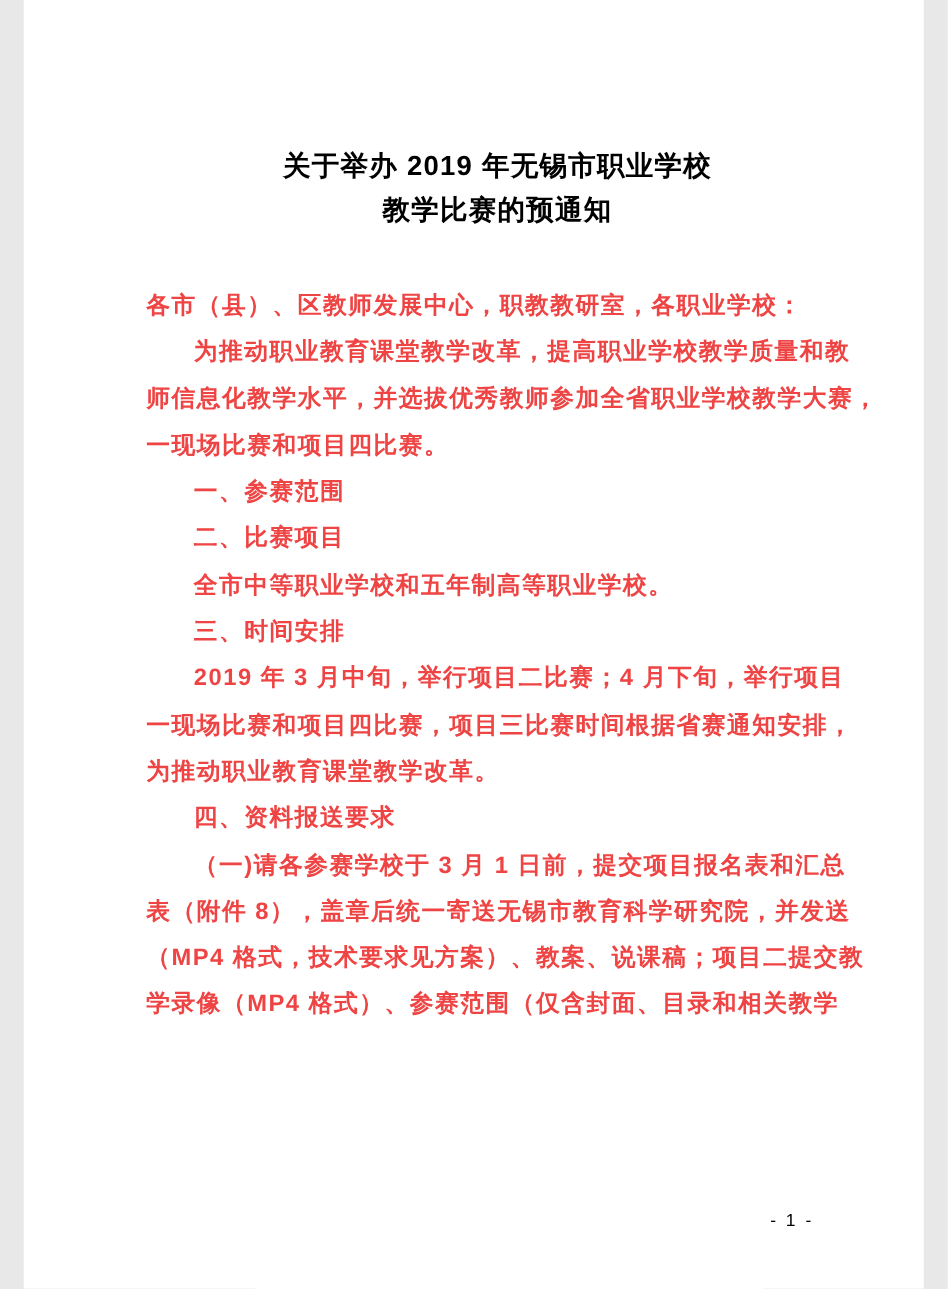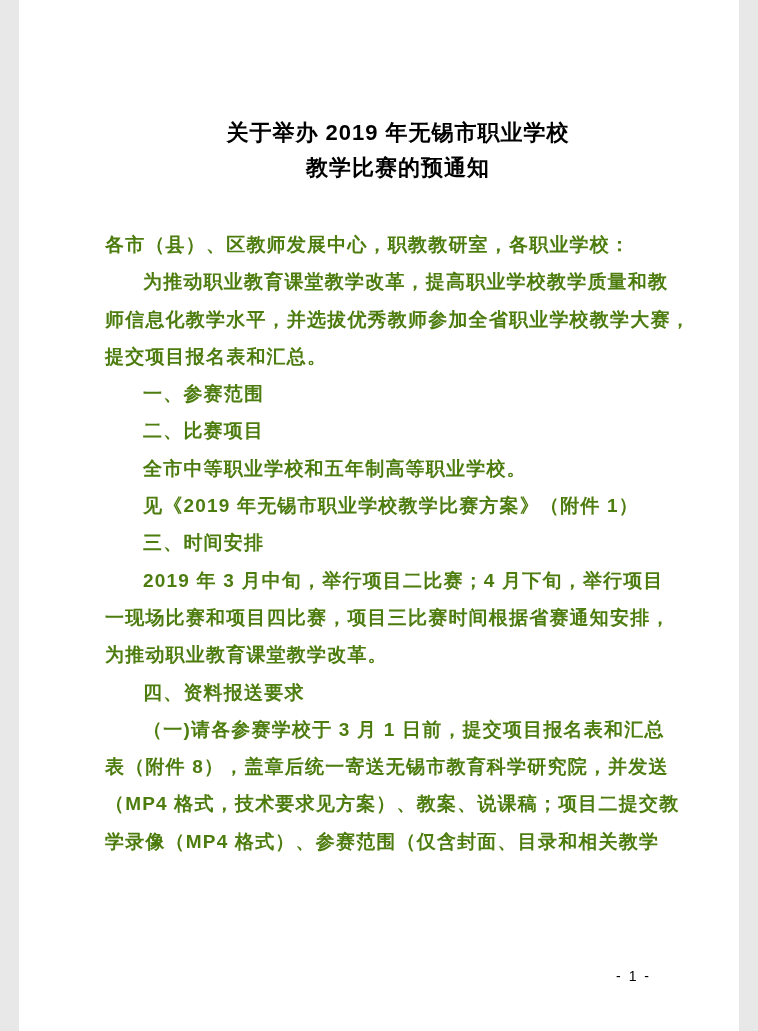--- a/index.html
+++ b/index.html
@@ -25,27 +25,27 @@
     text-align: center;
     font-size: 22px;
     font-weight: 700;
     line-height: 35px;
     letter-spacing: 1px;
     color: #000000;
   }
   .doc-body {
     position: absolute;
     top: 226px;
-    left: 86px;
+    left: 98px;
     width: 582px;
     font-size: 19px;
     font-weight: 600;
     line-height: 37.3px;
     letter-spacing: 1.2px;
-    color: #4d7c0f;
+    color: #ef4444;
   }
   .body-line {
     white-space: nowrap;
     height: 37.3px;
   }
   .body-line.indent {
     padding-left: 38px;
   }
   .page-number {
     position: absolute;
@@ -64,25 +64,24 @@
 
   <div class="doc-title">
     <div>关于举办 2019 年无锡市职业学校</div>
     <div>教学比赛的预通知</div>
   </div>
 
   <div class="doc-body">
     <div class="body-line">各市（县）、区教师发展中心，职教教研室，各职业学校：</div>
     <div class="body-line indent">为推动职业教育课堂教学改革，提高职业学校教学质量和教</div>
     <div class="body-line">师信息化教学水平，并选拔优秀教师参加全省职业学校教学大赛，</div>
-    <div class="body-line">提交项目报名表和汇总。</div>
+    <div class="body-line">一现场比赛和项目四比赛。</div>
     <div class="body-line indent">一、参赛范围</div>
     <div class="body-line indent">二、比赛项目</div>
     <div class="body-line indent">全市中等职业学校和五年制高等职业学校。</div>
-    <div class="body-line indent">见《2019 年无锡市职业学校教学比赛方案》（附件 1）</div>
     <div class="body-line indent">三、时间安排</div>
     <div class="body-line indent">2019 年 3 月中旬，举行项目二比赛；4 月下旬，举行项目</div>
     <div class="body-line">一现场比赛和项目四比赛，项目三比赛时间根据省赛通知安排，</div>
     <div class="body-line">为推动职业教育课堂教学改革。</div>
     <div class="body-line indent">四、资料报送要求</div>
     <div class="body-line indent">（一)请各参赛学校于 3 月 1 日前，提交项目报名表和汇总</div>
     <div class="body-line">表（附件 8），盖章后统一寄送无锡市教育科学研究院，并发送</div>
     <div class="body-line">（MP4 格式，技术要求见方案）、教案、说课稿；项目二提交教</div>
     <div class="body-line">学录像（MP4 格式）、参赛范围（仅含封面、目录和相关教学</div>
   </div>

